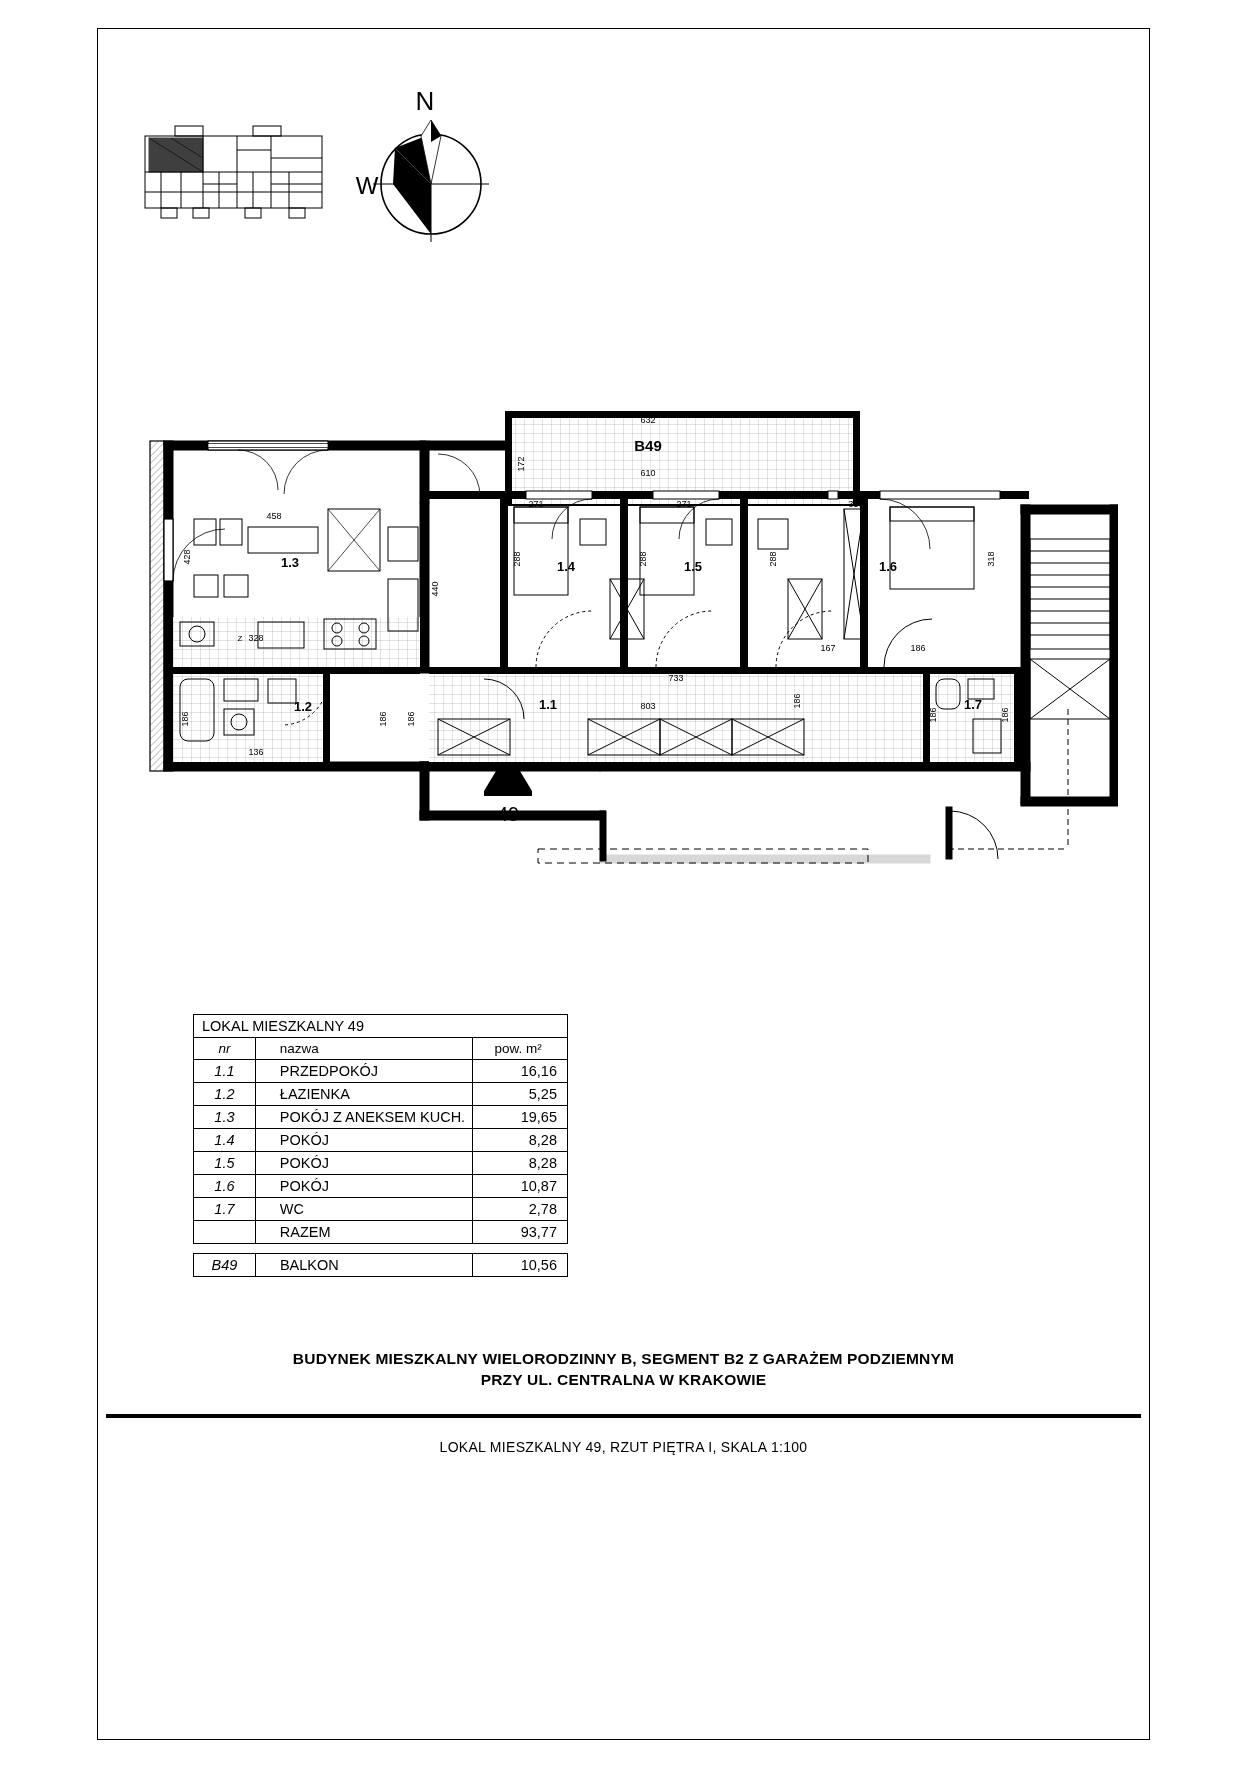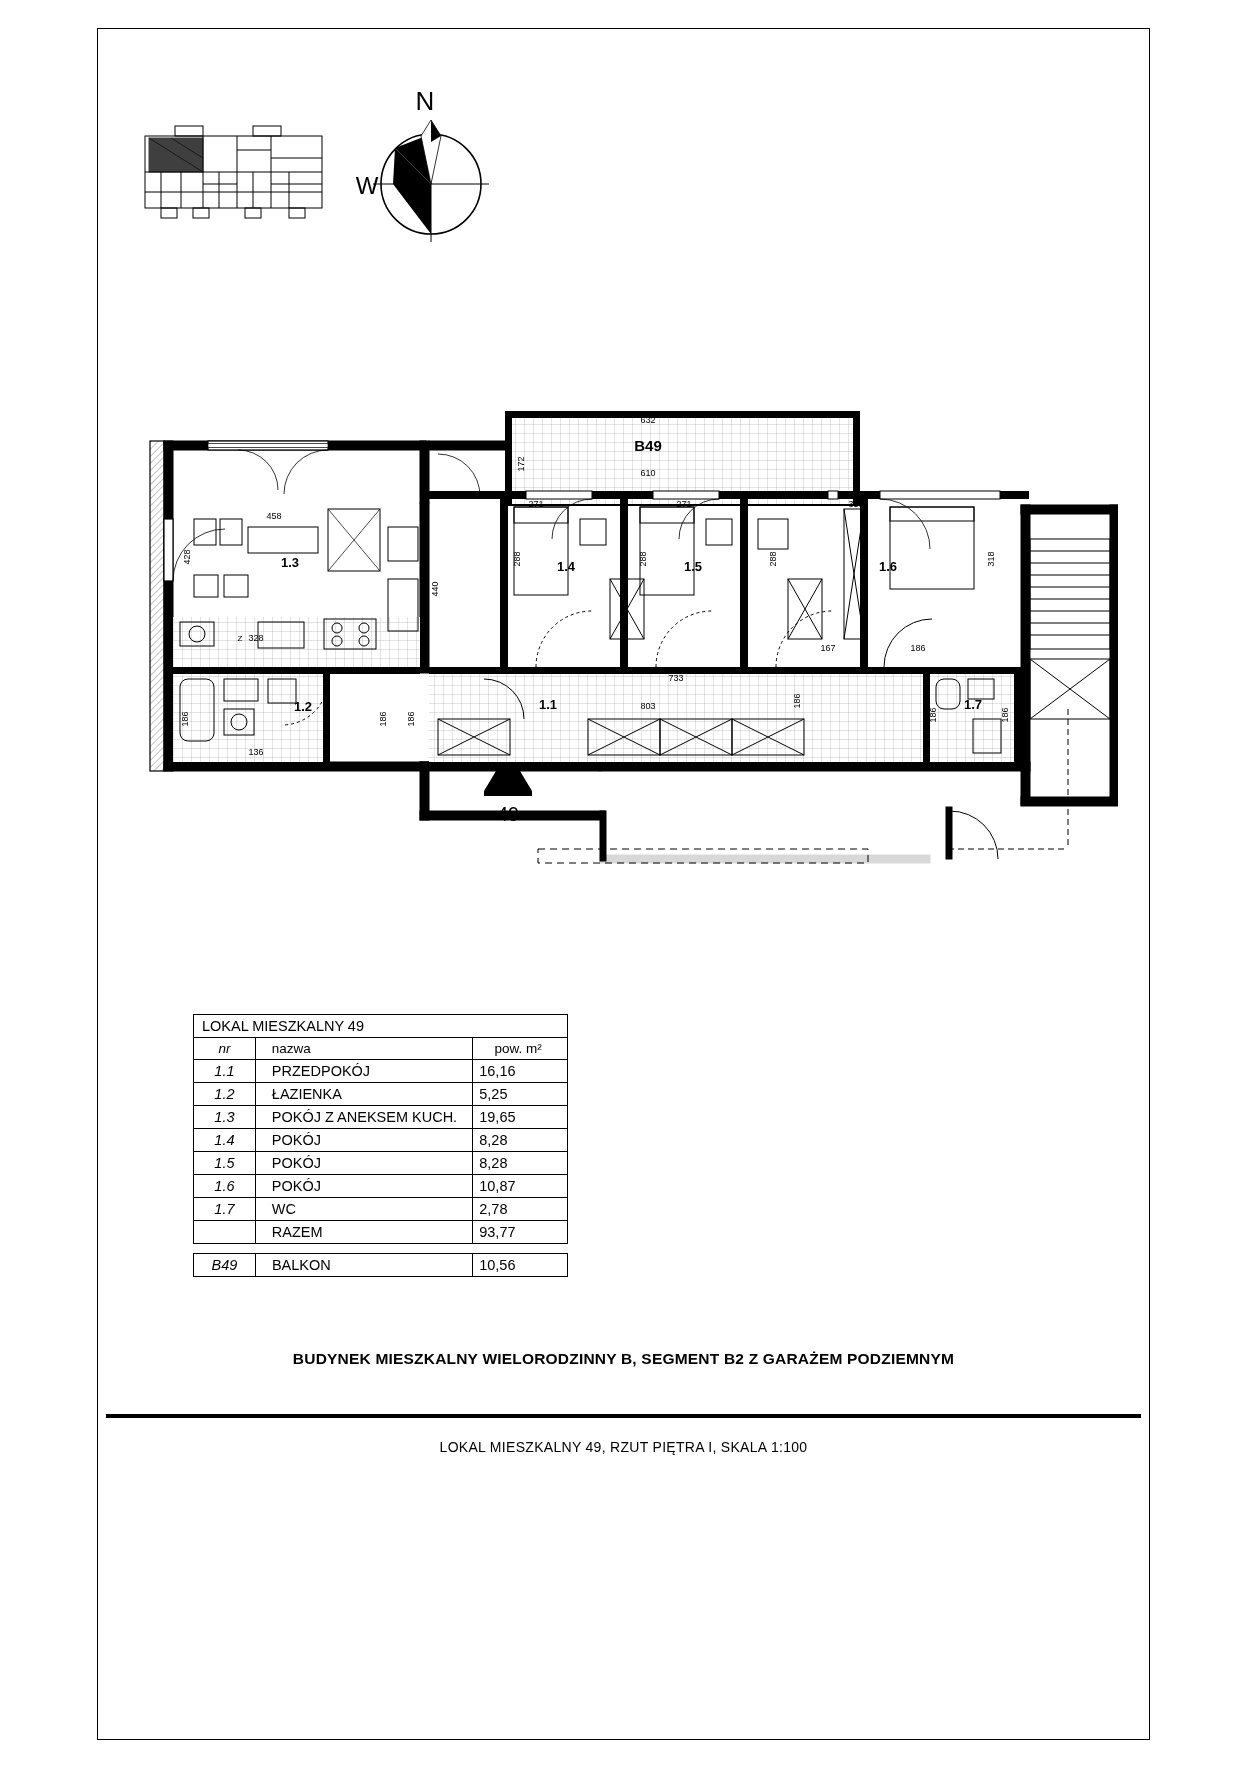--- a/index.html
+++ b/index.html
@@ -81,25 +81,25 @@
     padding-left: 8px;
   }
   table.rooms td.c-nr {
     width: 62px;
     text-align: center;
     font-style: italic;
   }
   table.rooms td.c-name {
     width: 218px;
     text-align: left;
-    padding-left: 16px;
+    padding-left: 24px;
   }
   table.rooms td.c-area {
     width: 95px;
-    text-align: left;
+    text-align: right;
     padding-right: 10px;
   }
   table.rooms td.sub {
     text-align: center;
     font-size: 13.5px;
   }
   .balcony-table {
     margin-top: 9px;
   }
 
@@ -519,18 +519,19 @@
         <td class="c-nr">B49</td>
         <td class="c-name">BALKON</td>
         <td class="c-area">10,56</td>
       </tr>
     </tbody>
       </table>
   </div>
 
   <div class="footer-title">
     <div>BUDYNEK MIESZKALNY WIELORODZINNY B, SEGMENT B2 Z GARAŻEM PODZIEMNYM</div>
+    <div>PRZY UL. CENTRALNA W KRAKOWIE</div>
   </div>
   <div class="rule"></div>
   <div class="footer-sub">LOKAL MIESZKALNY 49, RZUT PIĘTRA I, SKALA 1:100</div>
 
 
 </div>
 
 </body></html>

